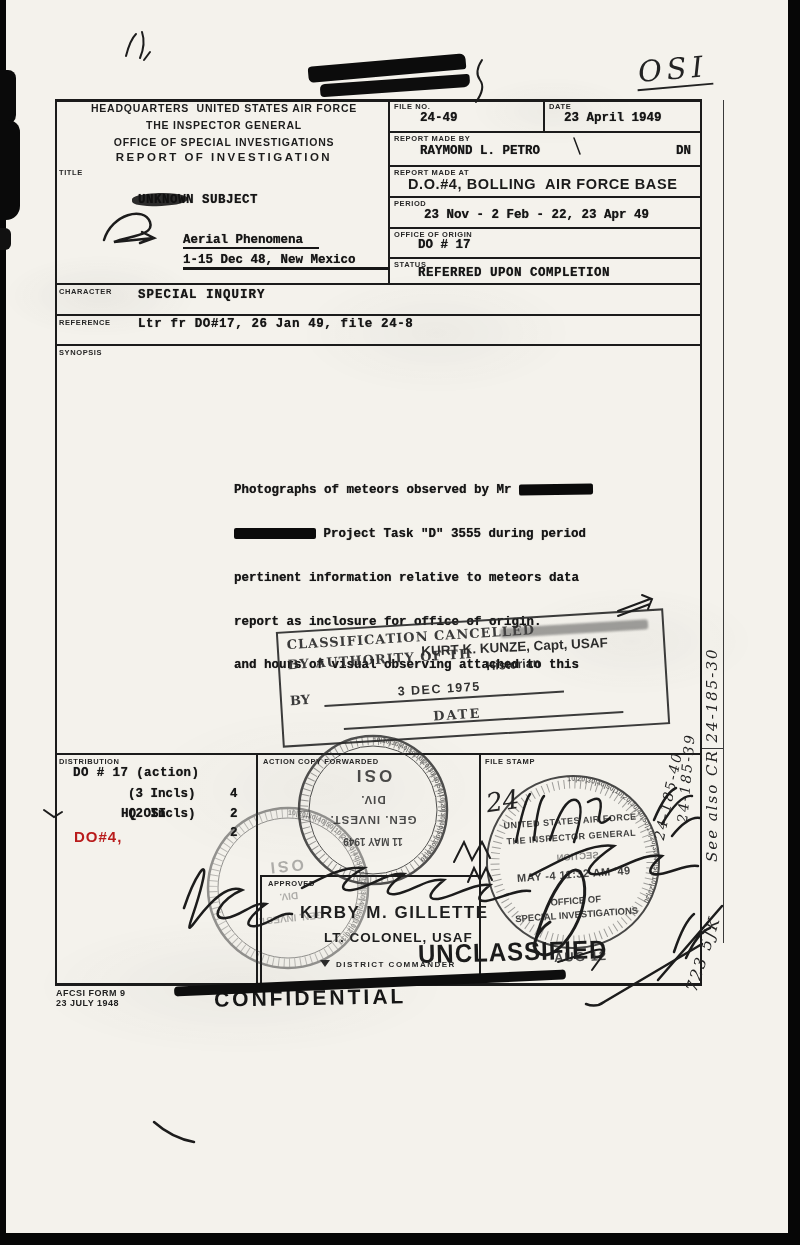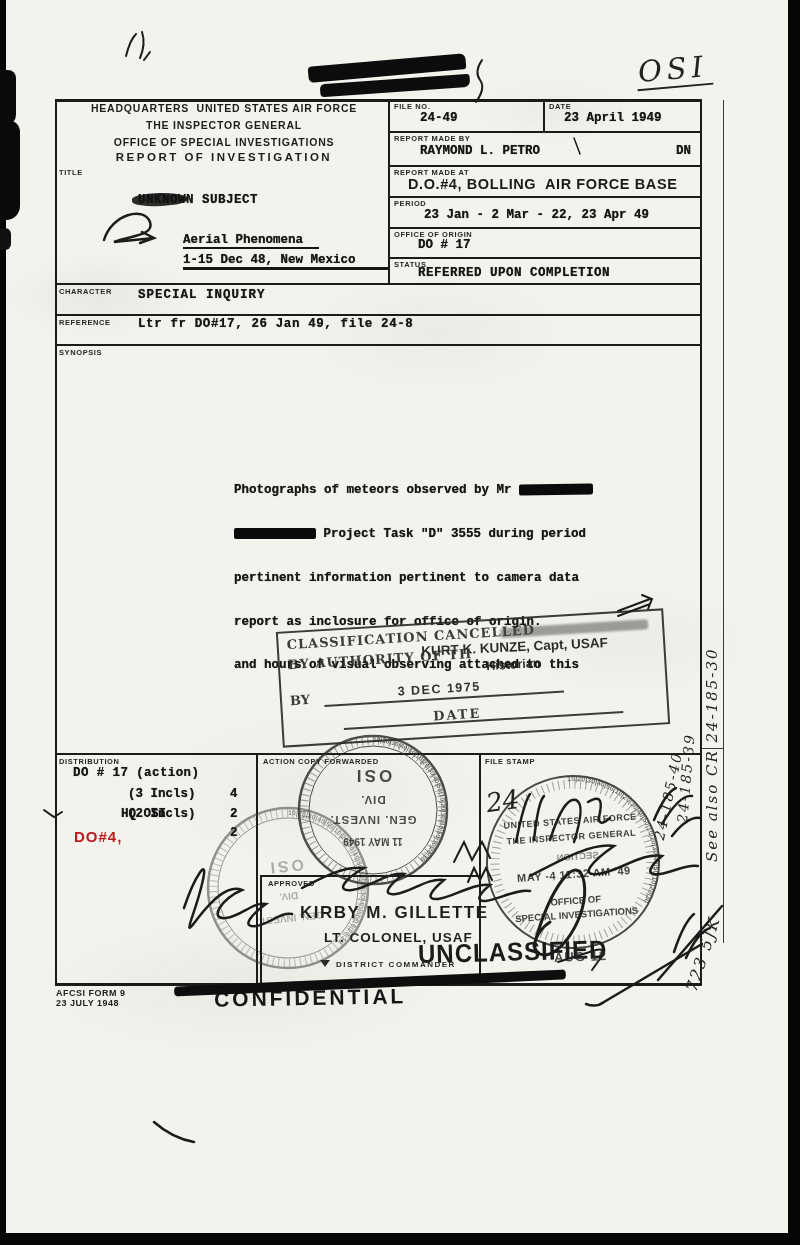--- a/index.html
+++ b/index.html
@@ -71,21 +71,21 @@
     <div class="tw" style="left:558px;top:111px;">23 April 1949</div>
 
     <div class="lbl" style="left:388px;top:134px;">REPORT MADE BY</div>
     <div class="tw" style="left:414px;top:144px;">RAYMOND L. PETRO</div>
     <div class="tw" style="left:670px;top:144px;">DN</div>
 
     <div class="lbl" style="left:388px;top:168px;">REPORT MADE AT</div>
     <div class="stampTxt" style="left:402px;top:176px;font-size:14.5px;letter-spacing:.6px;color:#1a1a1a;">D.O.#4, BOLLING  AIR FORCE BASE</div>
 
     <div class="lbl" style="left:388px;top:199px;">PERIOD</div>
-    <div class="tw" style="left:418px;top:208px;">23 Jan - 2 Mar - 22, 23 Apr 49</div>
+    <div class="tw" style="left:418px;top:208px;">23 Nov - 2 Feb - 22, 23 Apr 49</div>
 
     <div class="lbl" style="left:388px;top:230px;">OFFICE OF ORIGIN</div>
     <div class="tw" style="left:412px;top:238px;">DO # 17</div>
 
     <div class="lbl" style="left:388px;top:260px;">STATUS</div>
     <div class="tw" style="left:412px;top:266px;letter-spacing:.5px;">REFERRED UPON COMPLETION</div>
 
     <div class="lbl" style="left:53px;top:168px;">TITLE</div>
     <div class="tw" style="left:132px;top:193px;letter-spacing:.5px;">UNKNOWN SUBJECT</div>
     <div class="abs" style="left:126px;top:193px;width:56px;height:13px;background:#101010;opacity:.88;border-radius:45% 55% 50% 45%;transform:rotate(-2deg);"></div>
@@ -98,21 +98,21 @@
 
     <div class="lbl" style="left:53px;top:287px;">CHARACTER</div>
     <div class="tw" style="left:132px;top:288px;letter-spacing:1px;">SPECIAL INQUIRY</div>
     <div class="lbl" style="left:53px;top:318px;">REFERENCE</div>
     <div class="tw" style="left:132px;top:317px;letter-spacing:.6px;">Ltr fr DO#17, 26 Jan 49, file 24-8</div>
 
     <div class="lbl" style="left:53px;top:348px;">SYNOPSIS</div>
     <div class="tw" style="left:228px;top:454px;line-height:14.6px;">
       <div><span>Photographs of meteors observed by Mr </span><span class="redact" style="width:74px;height:11px;transform:rotate(-1deg);"></span></div>
       <div><span class="redact" style="width:82px;height:11px;"></span><span> Project Task "D" 3555 during period</span></div>
-      <div>pertinent information pertinent to camera data</div>
+      <div>pertinent information relative to meteors data</div>
       <div>report as inclosure for office of origin.</div>
       <div>and hours of visual observing attached to this</div>
     </div>
 
     <div class="abs" style="left:273px;top:620px;width:384px;height:112px;border:2px solid #2c2c2c;transform:rotate(-3.5deg);color:#2c2c2c;opacity:.92;">
       <div class="abs" style="left:8px;top:4px;font-family:'DejaVu Serif',serif;font-weight:bold;font-size:13px;letter-spacing:1px;white-space:pre;">CLASSIFICATION CANCELLED</div>
       <div class="abs" style="left:222px;top:8px;width:148px;height:10px;background:#3c3c3c;opacity:.5;filter:blur(1px);border-radius:3px;"></div>
       <div class="abs" style="left:8px;top:24px;font-family:'DejaVu Serif',serif;font-weight:bold;font-size:13px;letter-spacing:1px;white-space:pre;">BY AUTHORITY OF TH</div>
       <div class="abs" style="left:142px;top:20px;font-size:13.5px;font-weight:bold;color:#1c1c1c;transform:rotate(.8deg);white-space:pre;">KURT K. KUNZE, Capt, USAF</div>
       <div class="abs" style="left:206px;top:38px;font-size:12.5px;font-weight:bold;color:#1c1c1c;">Historian</div>

